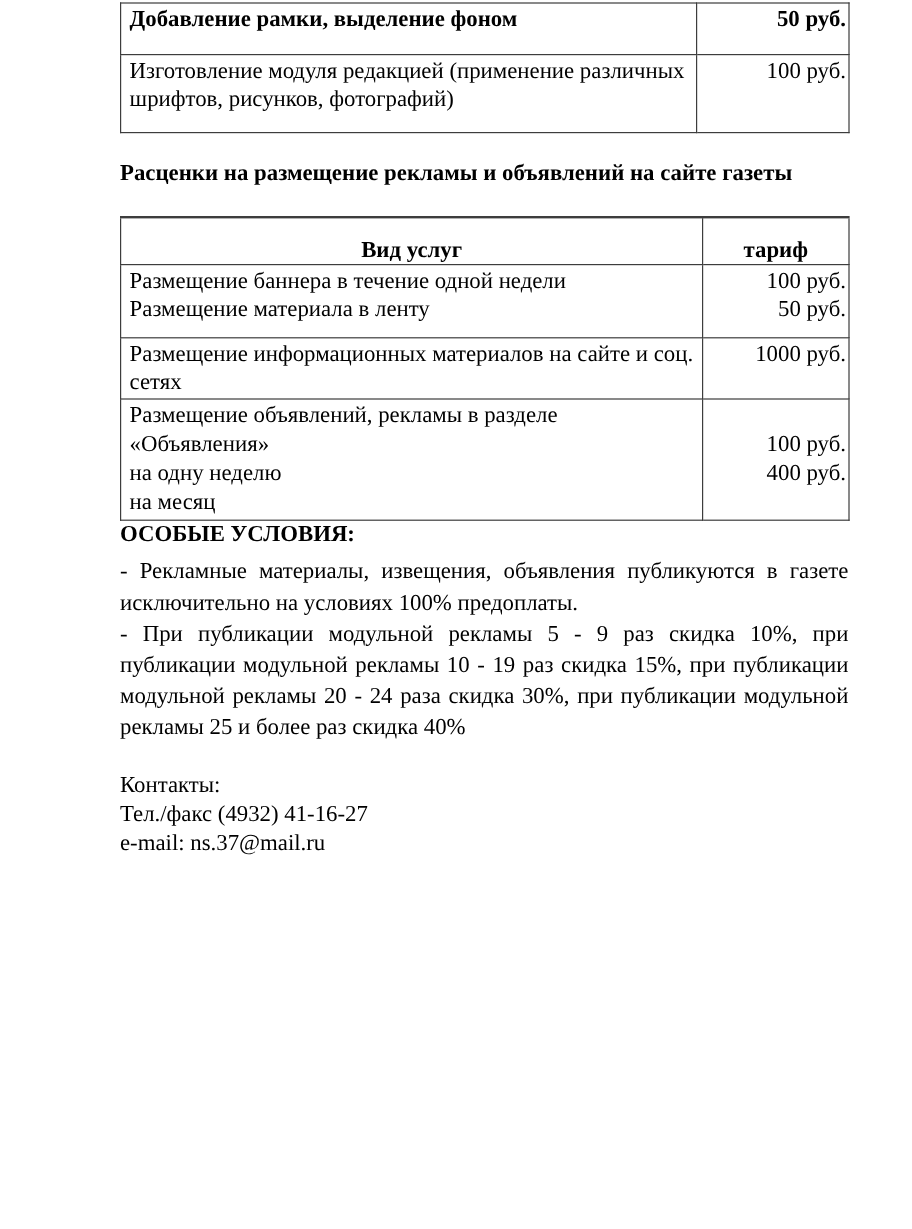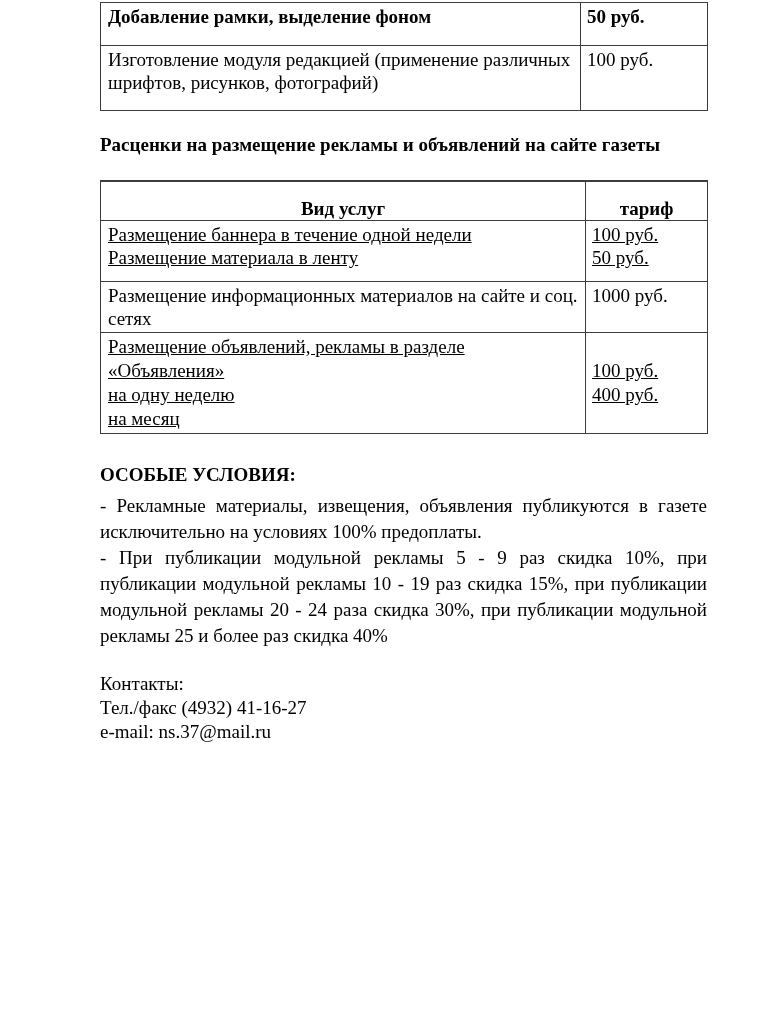--- a/index.html
+++ b/index.html
@@ -29,22 +29,22 @@
     width: 607px;
     table-layout: fixed;
   }
   table.tbl td {
     border: 1px solid #3d3d3d;
     vertical-align: top;
     padding: 2px 7px 2px 7px;
     line-height: 23px;
   }
   table.tbl td.price {
-    text-align: left;
-    padding-left: 6px;
+    text-align: right;
+    padding-left: 20px;
     padding-right: 2px;
   }
   
   .tbl-top col.c-svc   { width: 480px; }
   .tbl-top col.c-price { width: 127px; }
   .tbl-top tr.r1 td { height: 38px; font-weight: bold; }
   .tbl-top tr.r2 td { height: 60px; }
 
   
   .tbl-site { margin-top: 24px; border-top: 2px solid #3d3d3d; }
@@ -53,34 +53,34 @@
   .tbl-site tr.hdr td {
     font-weight: bold;
     text-align: center;
     height: 19px;
     padding-top: 15px;
     padding-bottom: 0;
   }
   .tbl-site tr.r1 td { height: 56px; }
   .tbl-site tr.r2 td { height: 38px; }
   .tbl-site tr.r3 td { height: 76px; line-height: 24px; }
-  .line { min-height: 23px; text-decoration: underline; }
+  .line { min-height: 23px; }
   .tbl-site tr.r3 .line { min-height: 24px; }
 
   
   .section-heading {
     margin: 22px 0 0 0;
     font-size: 19px;
     font-weight: bold;
     text-align: left;
     line-height: 23px;
   }
 
   
-  .conditions { margin-top: 29px; }
+  .conditions { }
   .conditions-title {
     font-weight: bold;
     margin: 0 0 6px 0;
     line-height: 24px;
   }
   .conditions p {
     margin: 0;
     text-align: justify;
     line-height: 26px;
   }

